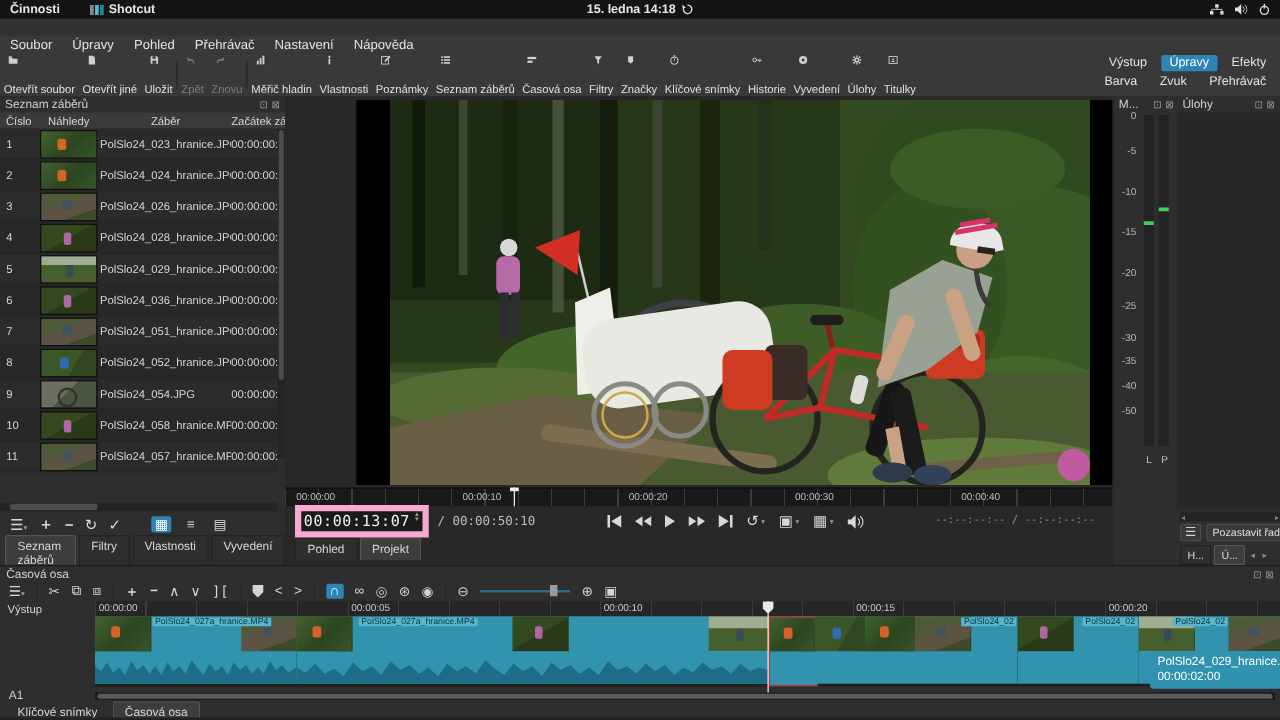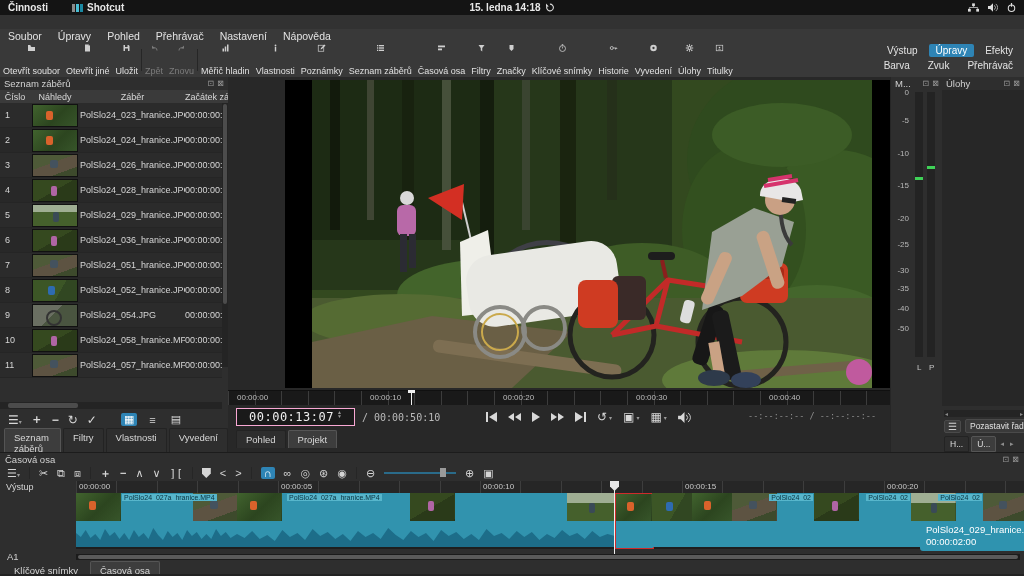--- a/index.html
+++ b/index.html
@@ -16,21 +16,21 @@
   .sys-tray{margin-left:auto;display:flex;gap:9px;align-items:center;padding-right:8px;}
   
   .titlebar{left:0;top:15px;width:1024px;height:14px;background:#2d2d2d;display:flex;align-items:center;font-size:10px;color:#d6d6d6;}
   .titlebar .ttl{position:absolute;left:50%;transform:translateX(-50%);}
   .winbtns{margin-left:auto;display:flex;gap:8px;padding-right:7px;font-size:9px;color:#cfcfcf;}
   
   .menubar{left:0;top:29px;width:1024px;height:14px;background:#393939;display:flex;align-items:center;font-size:10.5px;}
   .menu-item{padding:0 8px;color:#e3e3e3;}
   
   .toolbar{left:0;top:43px;width:1024px;height:34px;background:#393939;border-bottom:1px solid #2a2a2a;display:flex;align-items:center;}
-  .tbtn{display:flex;flex-direction:column;align-items:center;justify-content:center;padding:0 3px;height:32px;gap:14px;}
+  .tbtn{display:flex;flex-direction:column;justify-content:center;padding:0 3px;height:32px;gap:14px;}
   .tbtn .lbl{font-size:9px;color:#e0e0e0;white-space:nowrap;}
   .tbtn.disabled .lbl{color:#7b7b7b;}
   .tbtn svg{display:block;}
   .layouts{position:absolute;right:4px;top:44px;display:flex;flex-direction:column;gap:2px;align-items:flex-end;}
   .lrow{display:flex;gap:4px;}
   .lbtn{font-size:10px;color:#e3e3e3;padding:1px 7px;border-radius:2px;}
   .lbtn.active{background:#2e84b5;color:#fff;}
   
   .dock-head{height:13px;display:flex;align-items:center;font-size:9.5px;color:#d2d2d2;padding:0 4px;}
   .dock-icons{margin-left:auto;display:flex;gap:3px;font-size:8px;color:#9a9a9a;}
@@ -60,21 +60,21 @@
   
   .player{left:228px;top:77px;width:662px;height:375px;background:#282828;}
   .frame{position:absolute;left:57px;top:3px;width:615px;height:308px;background:#000;overflow:hidden;}
   .photo{position:absolute;left:27px;top:0;width:560px;height:308px;overflow:hidden;}
   .scrub{position:absolute;left:0;top:313px;width:662px;height:14px;background:#191919;border-top:1px solid #101010;
     background-image:repeating-linear-gradient(90deg,#3c3c3c 0 1px,transparent 1px 26.6px);}
   .scrub .rl{position:absolute;top:2px;font-size:8px;color:#bdbdbd;}
   .p-playhead{position:absolute;left:183px;top:-1px;width:1px;height:15px;background:#efefef;}
   .p-playhead i{position:absolute;left:-3px;top:0;width:7px;height:3px;background:#efefef;display:block;}
   .controls{position:absolute;left:0;top:327px;width:662px;height:26px;display:flex;align-items:center;}
-  .tcbox{margin-left:8px;display:flex;align-items:flex-start;background:#1a1a1a;border:1px solid #f9a8d4;padding:1px 12px;}
+  .tcbox{margin-left:8px;display:flex;align-items:flex-start;background:#1a1a1a;border:5px solid #f9a8d4;padding:1px 2px;}
   .tcbox .tc{font-family:"DejaVu Sans Mono",monospace;font-size:12px;color:#f0f0f0;letter-spacing:.5px;}
   .spin{display:flex;flex-direction:column;font-size:5px;color:#999;line-height:4px;padding-left:3px;}
   .total{font-family:"DejaVu Sans Mono",monospace;font-size:10px;color:#bbb;margin-left:7px;}
   .transport{position:absolute;left:258px;top:0;height:26px;display:flex;align-items:center;gap:11px;}
   .tbtn2{display:flex;align-items:center;gap:1px;}
   .tri-r{width:0;height:0;border-left:8px solid #d8d8d8;border-top:5px solid transparent;border-bottom:5px solid transparent;}
   .tri-l{width:0;height:0;border-right:8px solid #d8d8d8;border-top:5px solid transparent;border-bottom:5px solid transparent;}
   .tri-s{border-left-width:6px;border-right-width:6px;border-top-width:4px;border-bottom-width:4px;}
   .vbar{width:2px;height:10px;background:#d8d8d8;}
   .glyphbtn{font-size:12px;color:#d8d8d8;display:flex;align-items:center;gap:2px;}

